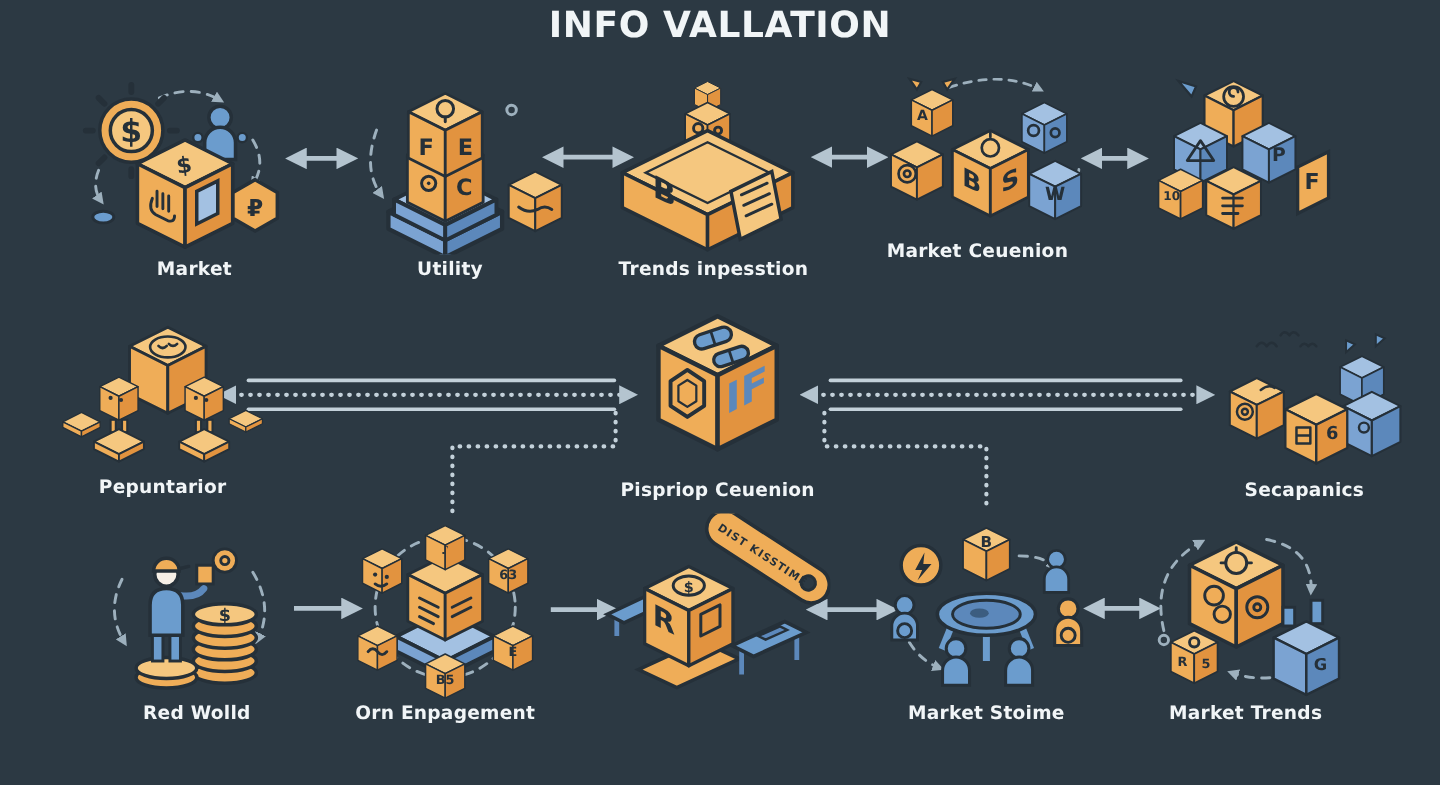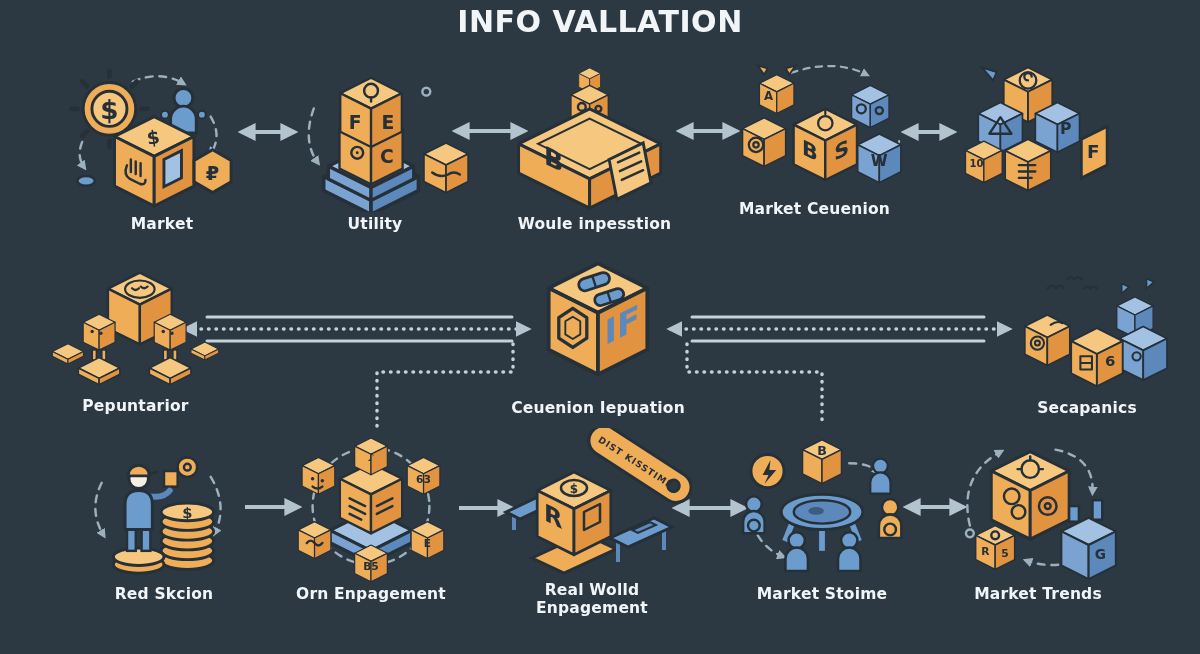--- a/index.html
+++ b/index.html
@@ -193,21 +193,21 @@
         <polygon points="22,80 95,116 95,146 22,110" fill="var(--orange,#efad58)" stroke="#253039" stroke-width="3" stroke-linejoin="round"></polygon>
         <polygon points="95,116 168,80 168,110 95,146" fill="var(--orange-dark,#e2933f)" stroke="#253039" stroke-width="3" stroke-linejoin="round"></polygon>
         <polygon points="95,54 148,80 95,106 42,80" fill="none" stroke="#253039" stroke-width="2"></polygon>
         <g transform="translate(48,100) skewY(26.57)">
             <text class="g" font-size="26" x="0" y="0">B</text>
           </g>
         <polygon points="115,96 150,79 158,120 123,137" fill="var(--orange-light,#f5c77f)" stroke="#253039" stroke-width="3"></polygon>
         <path class="gs" d="M124,99 l22,-10 M126,108 l22,-10 M128,117 l22,-10"></path>
       </g>
     </svg>
-    <div class="label">Woule inpesstion</div>
+    <div class="label">Trends inpesstion</div>
   </div>
 
   <div class="node" style="left:712px;top:62px;width:205px">
     <svg class="icon" style="height:135px" viewBox="0 0 200 150">
       <path class="dash" d="M74,12 Q122,-4 158,14" marker-end="url(#m-dash)"></path>
       <path class="dash" d="M194,88 Q192,116 166,120" marker-end="url(#m-dash)"></path>
       <g>
         <path d="M44,14 l-7,-10 l11,3 z M72,14 l7,-10 l-11,3 z" fill="var(--orange,#efad58)" stroke="#253039" stroke-width="2"></path>
         <use href="#cube" transform="translate(58,14) scale(0.48)"></use>
         <text class="g" x="49" y="42" font-size="13" text-anchor="middle">A</text>
@@ -303,21 +303,21 @@
           <rect x="96" y="38" width="32" height="12" rx="6" fill="var(--blue,#6b9ccd)" stroke="#253039" stroke-width="3"></rect>
           <line x1="112" y1="38" x2="112" y2="50" stroke="#253039" stroke-width="2.5"></line>
         </g>
         <polygon points="73,56 88,66 88,88 73,98 58,88 58,66" fill="none" stroke="#253039" stroke-width="3.5" stroke-linejoin="round"></polygon>
         <polygon points="73,65 81,70 81,84 73,89 65,84 65,70" fill="none" stroke="#253039" stroke-width="2" stroke-linejoin="round"></polygon>
         <g transform="translate(107,66) skewY(-26.57)">
           <text class="gb" font-size="36" x="0" y="30">IF</text>
         </g>
       </g>
     </svg>
-    <div class="label">Ceuenion Iepuation</div>
+    <div class="label">Pispriop Ceuenion</div>
   </div>
 
   <div class="node" style="left:982px;top:272px;width:210px">
     <svg class="icon" style="height:124px" viewBox="0 0 200 150">
       <g class="gs" stroke="#3a5a80">
         <path d="M52,20 q5,-7 10,0 q5,-7 10,0"></path>
         <path d="M76,9 q4,-6 9,0 q4,-6 9,0"></path>
         <path d="M96,20 q4,-5 8,0 q4,-5 8,0"></path>
       </g>
       <g>
@@ -364,21 +364,21 @@
         <ellipse cx="74" cy="124" rx="26" ry="9" fill="var(--orange-light,#f5c77f)" stroke="#253039" stroke-width="3"></ellipse>
         <path d="M86,62 q14,2 20,-6" stroke="var(--blue-dark,#5c88bb)" stroke-width="6" fill="none" stroke-linecap="round"></path>
         <rect x="62" y="94" width="9" height="24" fill="var(--blue,#6b9ccd)" stroke="#253039" stroke-width="2.5"></rect>
         <rect x="77" y="94" width="9" height="24" fill="var(--blue,#6b9ccd)" stroke="#253039" stroke-width="2.5"></rect>
         <path d="M60,96 v-26 q0,-14 14,-14 q14,0 14,14 v26 z" fill="var(--blue,#6b9ccd)" stroke="#253039" stroke-width="3"></path>
         <circle cx="74" cy="44" r="10" fill="#f6efe6" stroke="#253039" stroke-width="3"></circle>
         <path d="M63,41 a11,11 0 0 1 22,0 z" fill="var(--orange,#efad58)" stroke="#253039" stroke-width="3"></path>
         <line x1="85" y1="39" x2="93" y2="37" stroke="#253039" stroke-width="3" stroke-linecap="round"></line>
       </g>
     </svg>
-    <div class="label">Red Skcion</div>
+    <div class="label">Red Wolld</div>
   </div>
 
   <div class="node" style="left:272px;top:436px;width:198px">
     <svg class="icon" style="height:146px" viewBox="0 0 200 150">
       <circle cx="100" cy="72" r="60" class="dash" stroke-dasharray="9 9"></circle>
       <g>
         <use href="#slab" transform="translate(100,76) scale(1.05)" style="--ft:#a3c1e2;--fl:#7ba3d2;--fr:#5c88bb"></use>
         <use href="#cube" transform="translate(100,28) scale(0.8)"></use>
         <path class="gs" d="M78,64 l16,8 M78,72 l16,8 M78,80 l12,6 M106,72 l16,-8 M106,80 l16,-8"></path>
       </g>
@@ -424,22 +424,20 @@
           </g>
         <polygon points="92,84 108,76 108,94 92,102" class="gs"></polygon>
       </g>
       <g>
         <line x1="126" y1="114" x2="126" y2="134" stroke="var(--blue-dark,#5c88bb)" stroke-width="4"></line>
         <line x1="172" y1="102" x2="172" y2="122" stroke="var(--blue-dark,#5c88bb)" stroke-width="4"></line>
         <polygon points="118,110 162,90 180,99 136,119" fill="var(--blue,#6b9ccd)" stroke="#253039" stroke-width="3"></polygon>
         <polygon points="140,102 158,94 164,97 146,105" fill="var(--blue-dark,#5c88bb)" stroke="#253039" stroke-width="2"></polygon>
       </g>
     </svg>
-    <div class="label">Real Wolld
-Enpagement</div>
   </div>
 
   <div class="node" style="left:722px;top:436px;width:200px">
     <svg class="icon" style="height:146px" viewBox="0 0 200 150">
       <path class="dash" d="M128,28 Q150,28 158,38" marker-end="url(#m-dash)" stroke-dasharray="6 6"></path>
       <path class="dash" d="M34,102 Q44,118 60,124" marker-end="url(#m-dash)" stroke-dasharray="6 6"></path>
       <g>
         <use href="#cube" transform="translate(100,4) scale(0.5)"></use>
         <text class="g" x="100" y="20" font-size="13" text-anchor="middle">B</text>
       </g>

